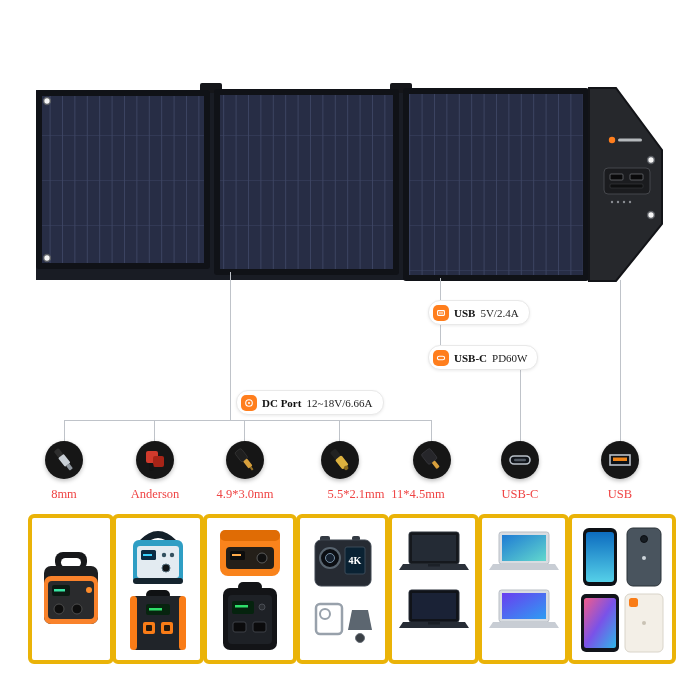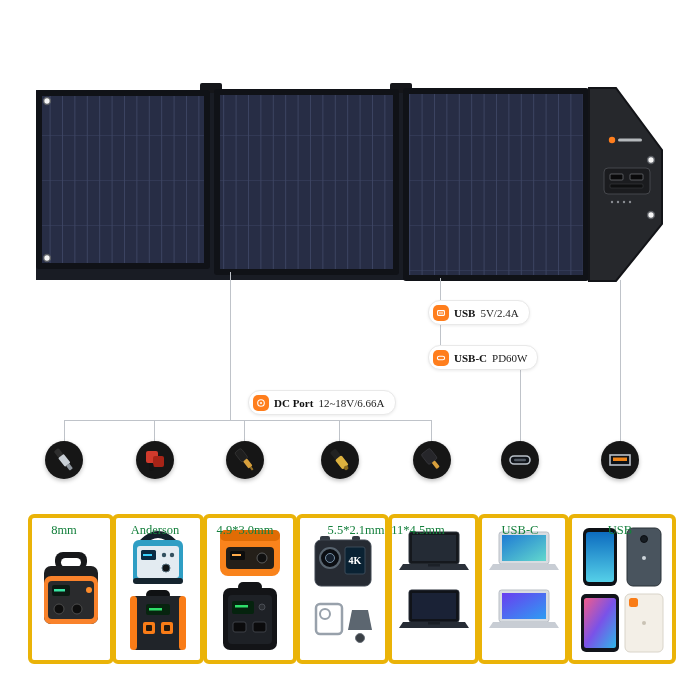--- a/index.html
+++ b/index.html
@@ -20,21 +20,21 @@
   }
   .badge .blabel{font-weight:bold;color:#111;}
   .badge .bspec{color:#222;}
   .conn{
     position:absolute;top:441px;width:38px;height:38px;border-radius:50%;
     background:#161616;display:flex;align-items:center;justify-content:center;
     z-index:3;box-shadow:0 2px 4px rgba(0,0,0,.25);
   }
   .conn-label{
     position:absolute;top:487px;width:90px;text-align:center;
-    font-size:12.5px;color:#15803d;z-index:3;margin-top:36px;
+    font-size:12.5px;color:#ef4444;z-index:3;
   }
   .devcol{
     position:absolute;top:514px;height:142px;border:4px solid #eab308;
     border-radius:6px;background:#fff;overflow:hidden;z-index:2;
   }
   .devcol svg{display:block;}
 </style>
 </head>
 <body>
 
@@ -119,21 +119,21 @@
   <div class="badge" style="left:428px;top:345px;">
     <span class="bicon">
       <svg width="10" height="10" viewBox="0 0 10 10">
           <rect x="1.4" y="3.2" width="7.2" height="3.6" rx="1.8" fill="none" stroke="#fff" stroke-width="1.1"></rect>
         </svg>
     </span>
     <span class="blabel">USB-C</span>
     <span class="bspec">PD60W</span>
   </div>
 
-  <div class="badge" style="left:248px;top:390px;text-align:center;">
+  <div class="badge" style="left:236px;top:390px;text-align:center;">
     <span class="bicon">
       <svg width="10" height="10" viewBox="0 0 10 10">
           <circle cx="5" cy="5" r="3.3" fill="none" stroke="#fff" stroke-width="1.1"></circle>
           <circle cx="5" cy="5" r="1" fill="#fff"></circle>
         </svg>
     </span>
     <span class="blabel">DC Port</span>
     <span class="bspec">12~18V/6.66A</span>
   </div>
 

